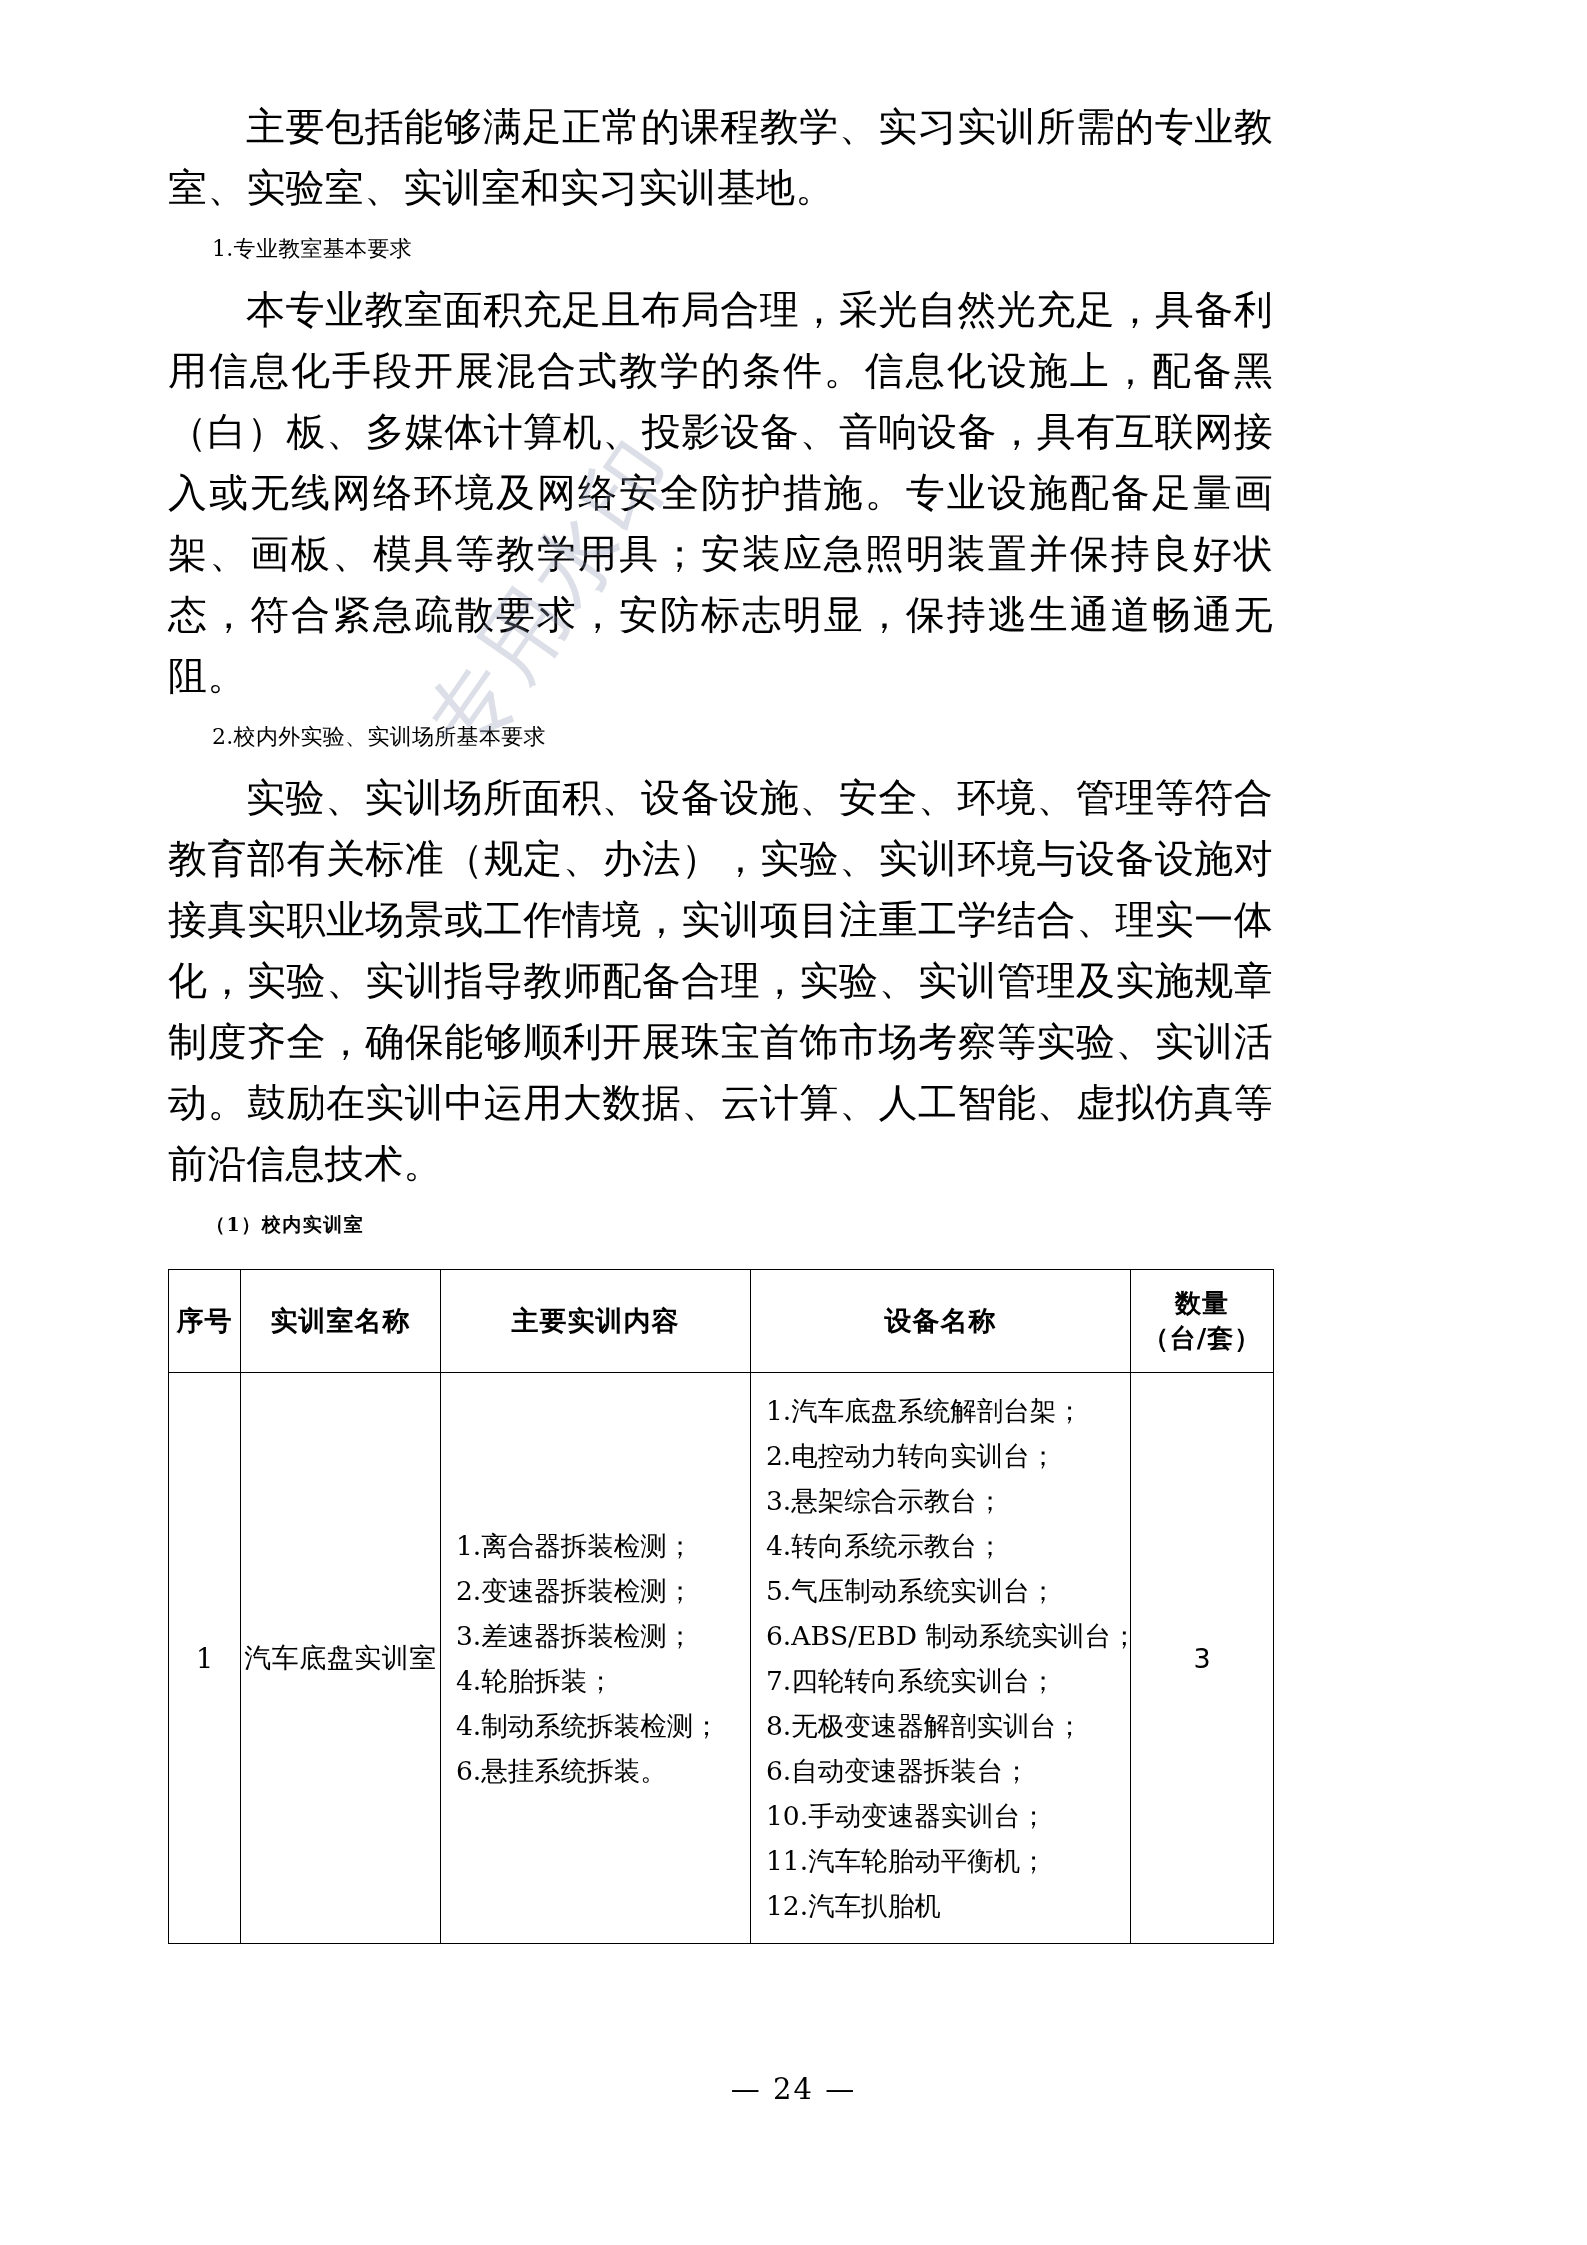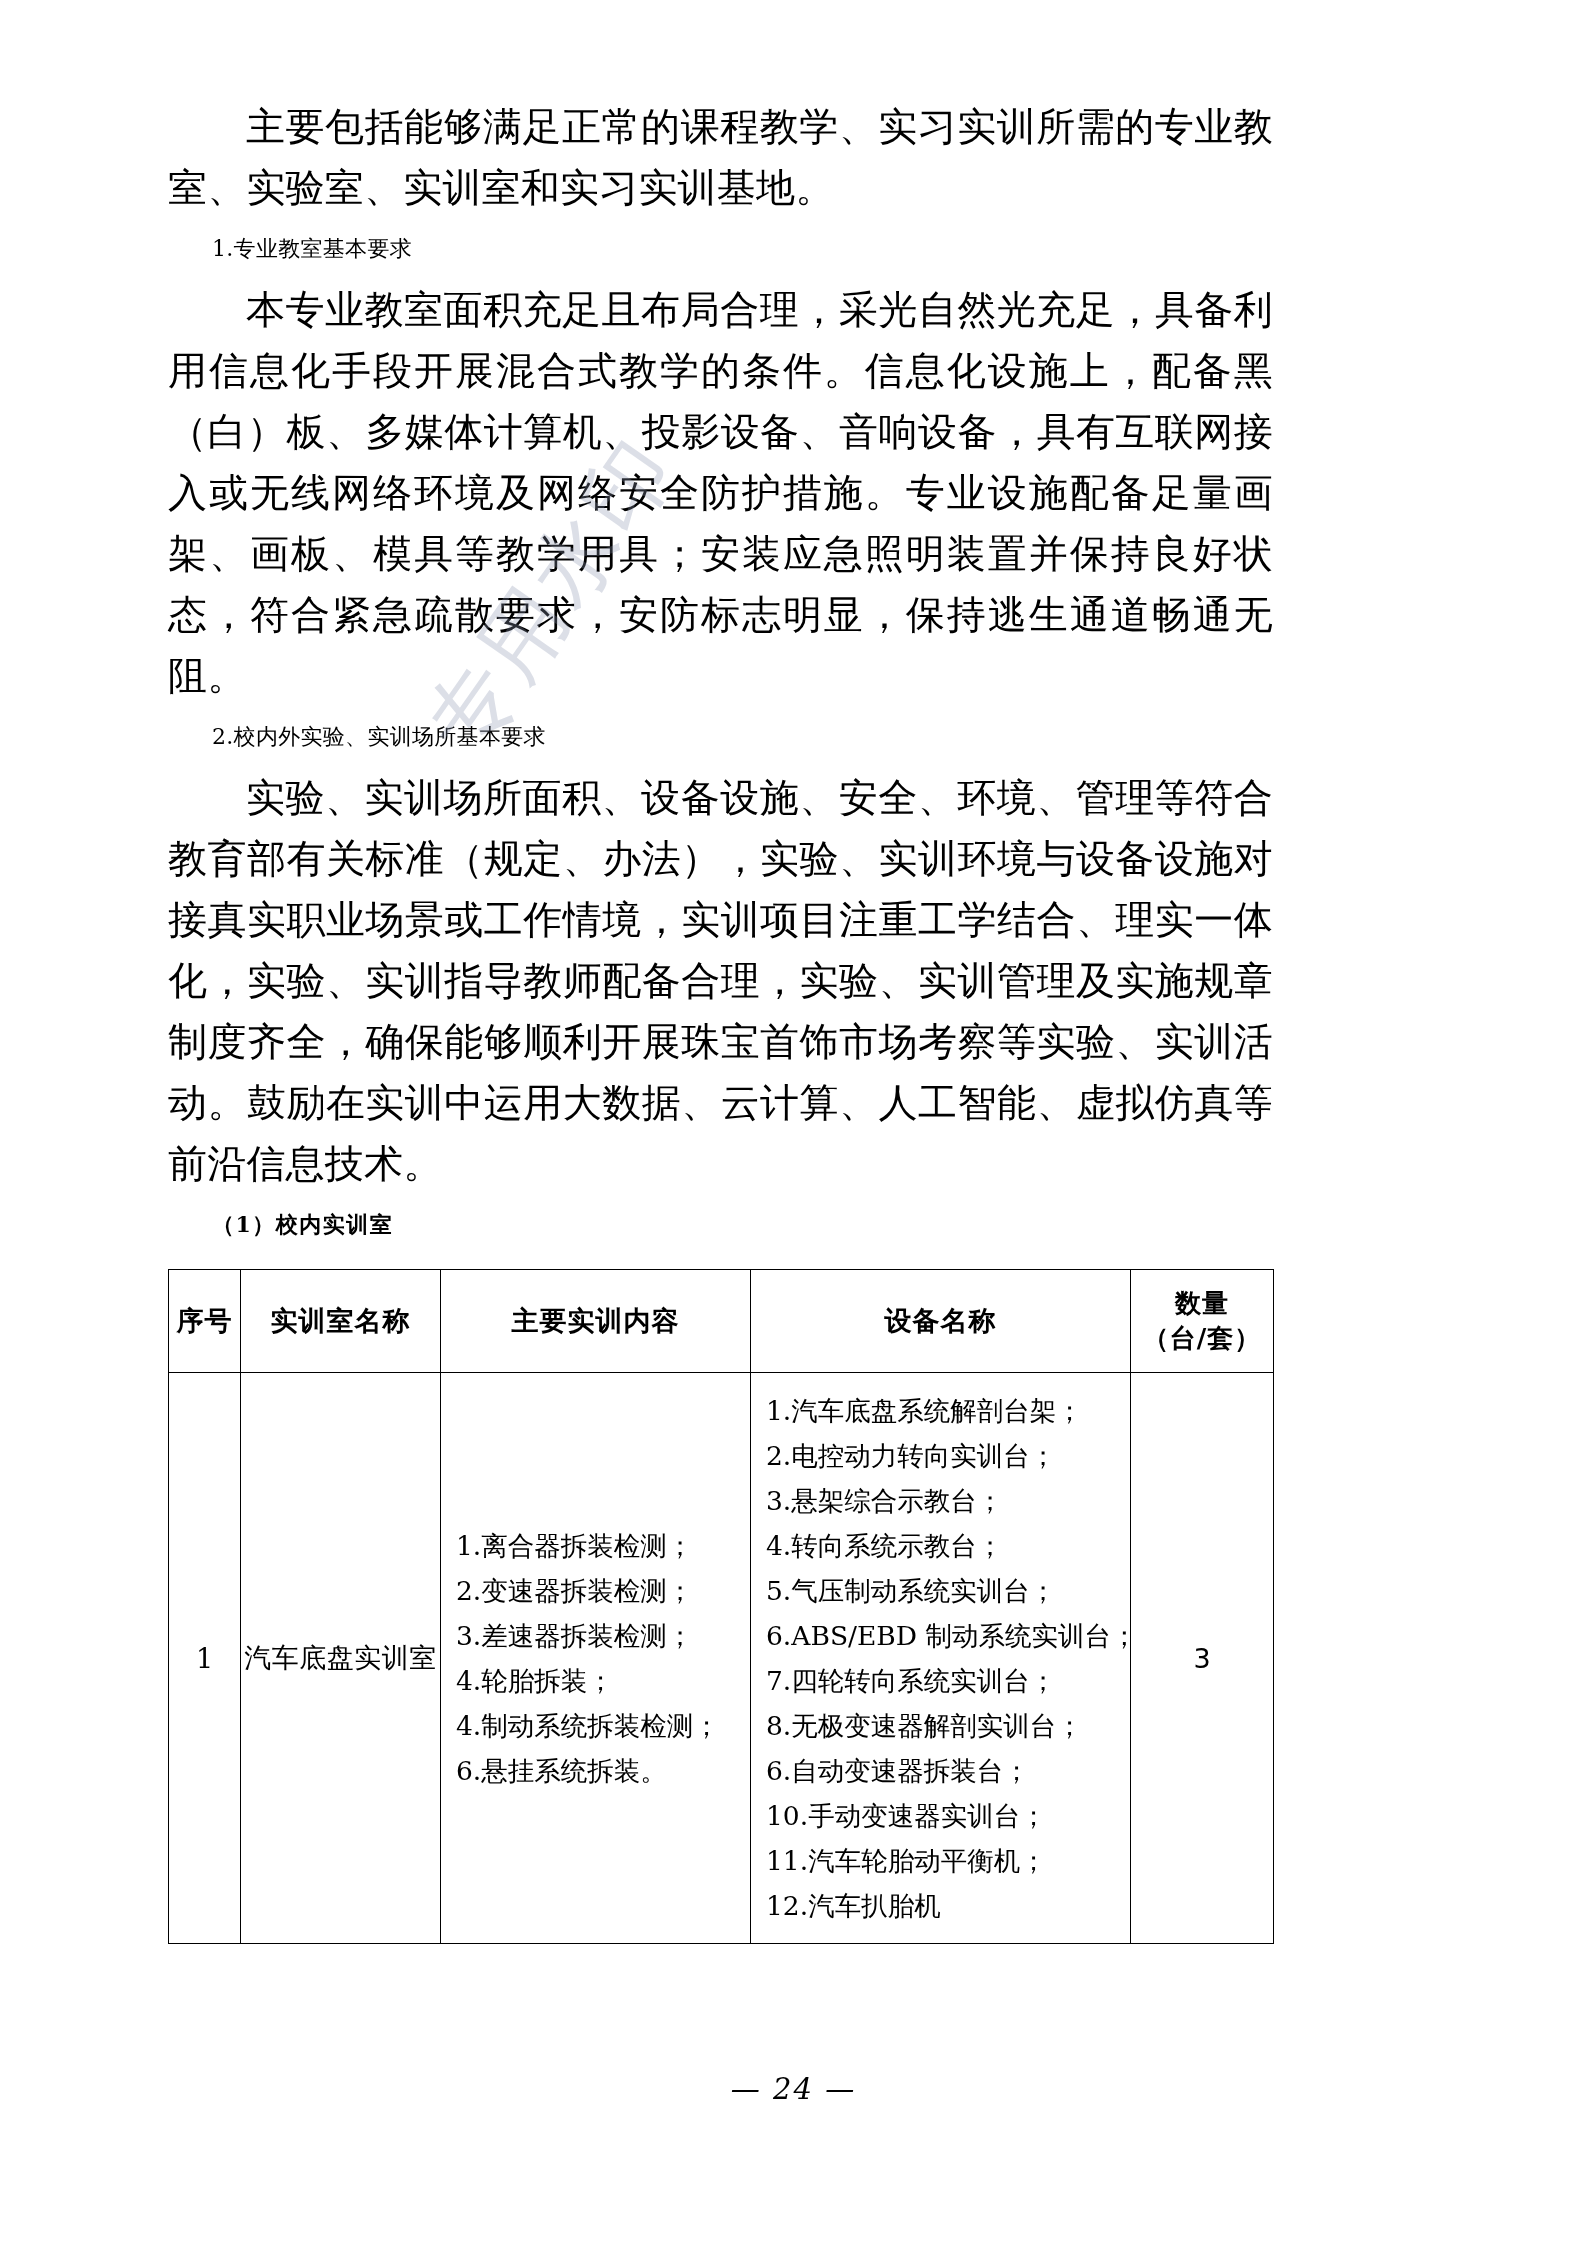--- a/index.html
+++ b/index.html
@@ -38,21 +38,21 @@
 
   .heading {
     font-size: 22px;
     line-height: 61px;
     font-weight: normal;
     text-indent: 2em;
     margin: 0;
     letter-spacing: 0.3px;
   }
   .heading-kai {
-    font-size: 22px;
+    font-size: 19px;
     line-height: 61px;
     font-weight: bold;
     text-indent: 2em;
     margin: 0;
     letter-spacing: 1.5px;
   }
 
   
   .watermark {
     position: absolute;
@@ -139,21 +139,20 @@
   }
 
   .footer {
     position: absolute;
     left: 0;
     top: 2072px;
     width: 1587px;
     text-align: center;
     font-size: 29px;
     font-family: "DejaVu Serif", "Liberation Serif", serif;
-    font-style: italic;
     letter-spacing: 2px;
   }
 </style>
 </head>
 <body>
 
 <div class="page">
 
   <div class="watermark">
     <span>专用水印</span>

